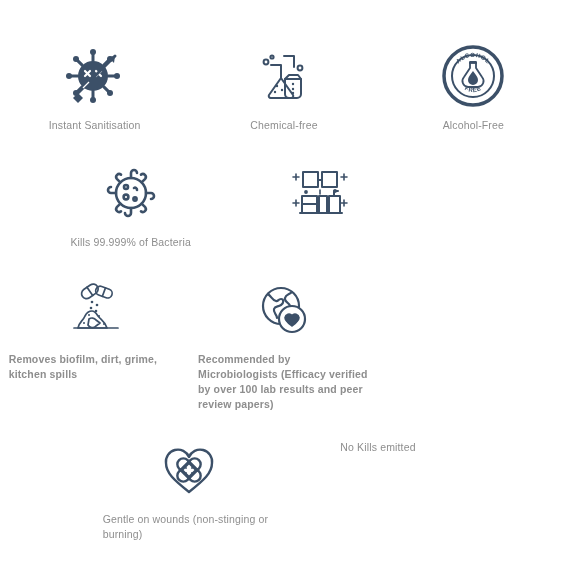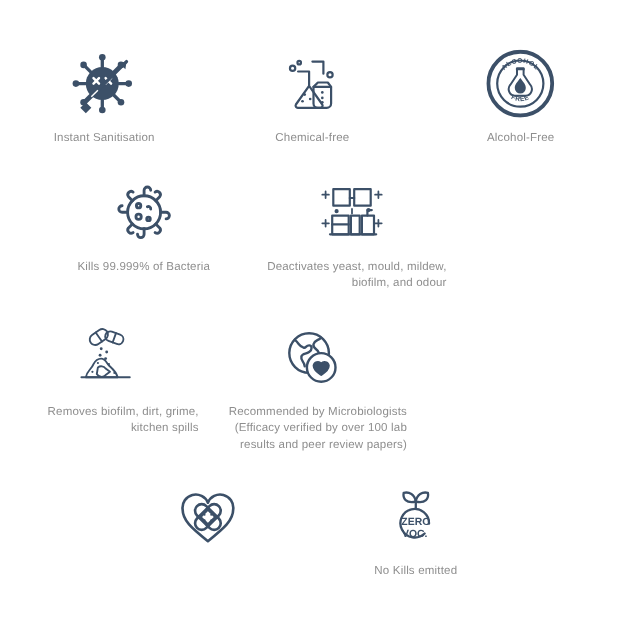--- a/index.html
+++ b/index.html
@@ -38,27 +38,27 @@
     justify-content: center;
   }
   .icon-wrap svg {
     display: block;
   }
   .caption {
     margin-top: 6px;
     font-size: 10.5px;
     line-height: 15px;
     color: #8e8e8e;
-    text-align: right;
+    text-align: left;
     letter-spacing: 0.15px;
     max-width: 172px;
   }
   .row-1 { padding-top: 40px; }
   .row-2 { padding-top: 24px; margin-left: 36px; }
-  .row-3 { padding-top: 24px; }
+  .row-3 { padding-top: 24px; font-weight: bold; }
   .row-4 { padding-top: 22px; }
   .row-4 .spacer { width: 94px; }
   .row-4 .feature { width: 189.33px; }
   .seal-text {
     font-size: 6px;
     font-weight: bold;
     letter-spacing: 0.5px;
   }
 </style>
 </head>
@@ -202,21 +202,20 @@
             <path d="M7 10 l0 6 M4 13 l6 0"></path>
             <path d="M55 10 l0 6 M52 13 l6 0"></path>
             <path d="M7 36 l0 6 M4 39 l6 0"></path>
             <path d="M55 36 l0 6 M52 39 l6 0"></path>
             <path d="M31 26 l0 4"></path>
           </g>
           <circle cx="17" cy="28" r="0.9" fill="#3c5068"></circle>
           <circle cx="46" cy="27" r="0.9" fill="#3c5068"></circle>
         </svg>
       </div>
-      <div class="caption">Deactivates yeast, mould, mildew, biofilm, and odour</div>
     </div>
 
 
   </div>
 
   <div class="feature-row row-3">
 
     <div class="feature">
       <div class="icon-wrap">
         <svg width="62" height="58" viewBox="0 0 62 58" fill="none" stroke="#3c5068" stroke-width="1.7" stroke-linecap="round" stroke-linejoin="round">
@@ -281,33 +280,24 @@
             <path d="M24 22 v12 M34 22 v12"></path>
           </g>
           <g fill="#3c5068" stroke="none">
             <circle cx="26" cy="26" r="0.9"></circle>
             <circle cx="32" cy="26" r="0.9"></circle>
             <circle cx="26" cy="31" r="0.9"></circle>
             <circle cx="32" cy="31" r="0.9"></circle>
           </g>
         </svg>
       </div>
-    </div>
-
-    <div class="feature">
-      <div class="icon-wrap">
-        <svg width="56" height="60" viewBox="0 0 56 60" fill="none" stroke="#3c5068" stroke-width="2.1" stroke-linecap="round" stroke-linejoin="round">
-          <path d="M28 22 v-8"></path>
-          <path d="M28 16 c-1 -7 -6 -9 -11 -8 c-1 5 2 10 11 8 z"></path>
-          <path d="M28 16 c1 -7 6 -9 11 -8 c1 5 -2 10 -11 8 z"></path>
-          <path d="M40 36 a13 13 0 1 0 -4 9"></path>
-          <text x="28" y="37" text-anchor="middle" font-family="Liberation Sans, sans-serif" font-size="9.5" font-weight="bold" fill="#3c5068" stroke="none">ZERO</text>
-          <text x="27" y="48" text-anchor="middle" font-family="Liberation Sans, sans-serif" font-size="9.5" font-weight="bold" fill="#3c5068" stroke="none">VOC.</text>
-        </svg>
-      </div>
+      <div class="caption">Gentle on wounds (non-stinging or burning)</div>
+    </div>
+
+    <div class="feature">
       <div class="caption">No Kills emitted</div>
     </div>
 
     <div class="spacer"></div>
 
   </div>
 
 </div>
 
 </body></html>

